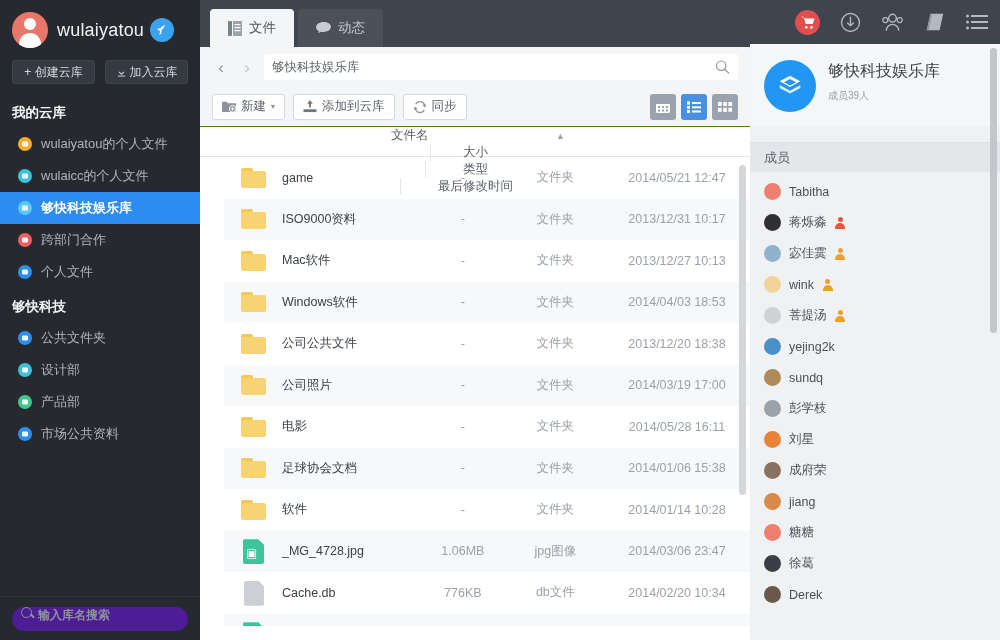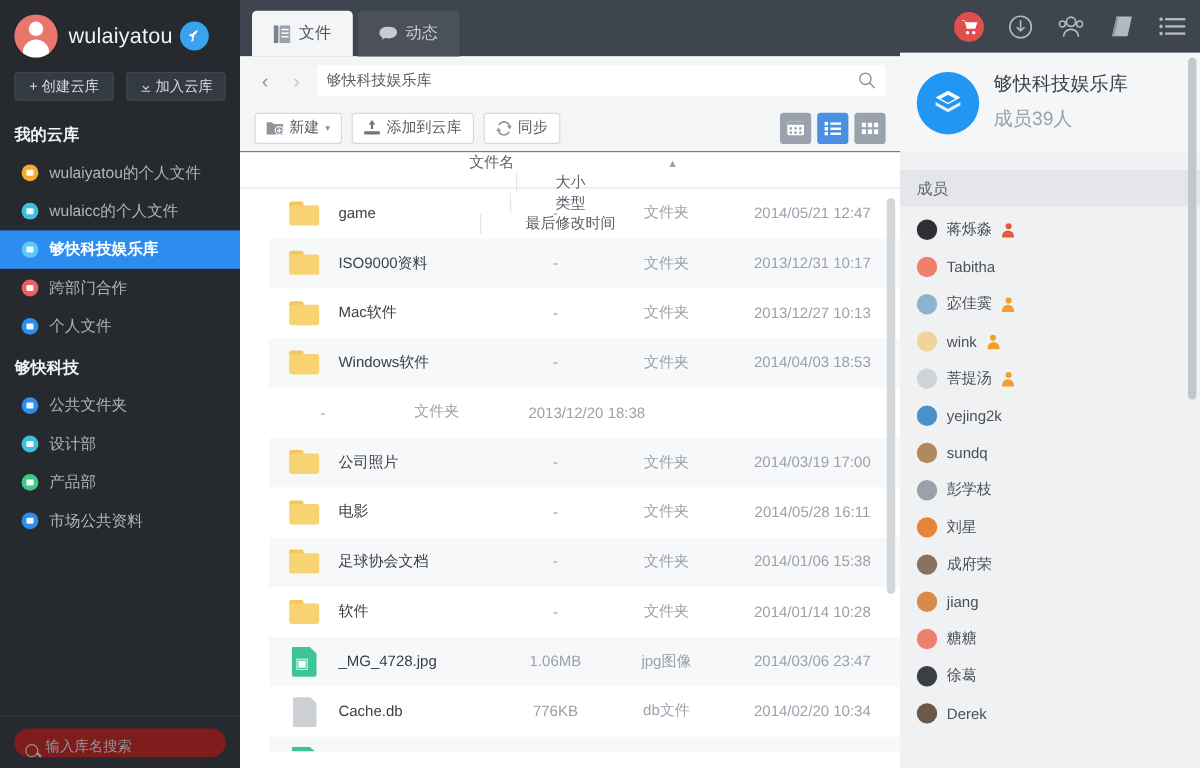--- a/index.html
+++ b/index.html
@@ -59,22 +59,22 @@
   .dot::after{
     content:"";position:absolute;left:50%;top:50%;transform:translate(-50%,-50%);
     width:6px;height:5px;border-radius:1px;background:rgba(255,255,255,.92);
   }
   .search-wrap{
     position:absolute; left:0; bottom:0; width:200px; height:44px;
     background:#262a2f; border-top:1px solid #31363c;
     display:flex; align-items:center; padding:0 12px;
   }
   .search-pill{
-    flex:1; height:24px; border-radius:12px; background:#7f1d1d;
-    display:flex; align-items:flex-end; padding:0 9px; gap:6px;
+    flex:1; height:24px; border-radius:12px; background:#4c1d95;
+    display:flex; align-items:flex-start; padding:0 9px; gap:6px;font-weight:bold;
   }
   .search-pill .txt{ color:#8d949b; font-size:12px; }
   .mag { width:11px;height:11px;border:1.6px solid #8d949b;border-radius:50%;position:relative;flex:0 0 11px;}
   .mag::after{content:"";position:absolute;width:5px;height:1.6px;background:#8d949b;right:-4px;bottom:-0.5px;transform:rotate(45deg);}
 
   
   .center{ width:550px; flex:0 0 550px; height:640px; background:#fff; position:relative; }
   .tabbar{
     height:47px; background:#3f454e; display:flex; align-items:flex-end; padding-left:10px;
   }
@@ -164,21 +164,21 @@
   .cart-badge{
     width:25px;height:25px;border-radius:50%;background:#e04e4e;color:#fff;
     display:flex;align-items:center;justify-content:center;font-size:13px;
   }
   .lib-card{ background:#f5f6f7; padding:16px 14px 14px 14px; display:flex; gap:12px; }
   .lib-logo{
     width:52px;height:52px;border-radius:50%;background:#2196f3;flex:0 0 52px;
     display:flex;align-items:center;justify-content:center;color:#fff;font-size:26px;
   }
   .lib-name{ font-size:16px; color:#3b4148; line-height:1.35; font-weight:500; }
-  .lib-count{ font-size:16px; color:#9aa1a9; margin-top:7px; }
+  .lib-count{ font-size:10px; color:#9aa1a9; margin-top:7px; }
   .mem-head{
     height:30px; background:#e4e6e9; display:flex; align-items:center;
     padding-left:14px; color:#5b6169; font-size:13px; border-top:1px solid #dfe1e4;margin-top:16px;
   }
   .mem-list{ padding-top:4px; }
   .mem{
     height:31px; display:flex; align-items:center; padding-left:14px; gap:8px;
     font-size:12.5px; color:#4a5058;
   }
   .mavatar{ width:17px;height:17px;border-radius:50%; flex:0 0 17px; }
@@ -420,20 +420,24 @@
       <div class="row">
           <div class="c-name">
             <span class="fic folder"></span>
             <span>Windows软件</span>
           </div>
           <div class="c-size">-</div>
           <div class="c-type">文件夹</div>
           <div class="c-date">2014/04/03 18:53</div>
         </div>
       <div class="row">
+          <div class="c-name">
+            <span class="fic folder"></span>
+            <span>公司公共文件</span>
+          </div>
           <div class="c-size">-</div>
           <div class="c-type">文件夹</div>
           <div class="c-date">2013/12/20 18:38</div>
         </div>
       <div class="row">
           <div class="c-name">
             <span class="fic folder"></span>
             <span>公司照片</span>
           </div>
           <div class="c-size">-</div>
@@ -548,29 +552,29 @@
       <div>
         <div class="lib-name">够快科技娱乐库</div>
         <div class="lib-count">成员39人</div>
       </div>
     </div>
 
     <div class="mem-head">成员</div>
 
     <div class="mem-list">
       <div class="mem">
+          <span class="mavatar" style="background:#ef7f6e"></span>
+          <span>Tabitha</span>
+        </div>
+      <div class="mem">
           <span class="mavatar" style="background:#2f2f33"></span>
           <span>蒋烁淼</span>
           <span class="owner red"></span>
         </div>
       <div class="mem">
-          <span class="mavatar" style="background:#ef7f6e"></span>
-          <span>Tabitha</span>
-        </div>
-      <div class="mem">
           <span class="mavatar" style="background:#8fb3cc"></span>
           <span>宓佳霙</span>
           <span class="owner org"></span>
         </div>
       <div class="mem">
           <span class="mavatar" style="background:#f0d49a"></span>
           <span>wink</span>
           <span class="owner org"></span>
         </div>
       <div class="mem">

